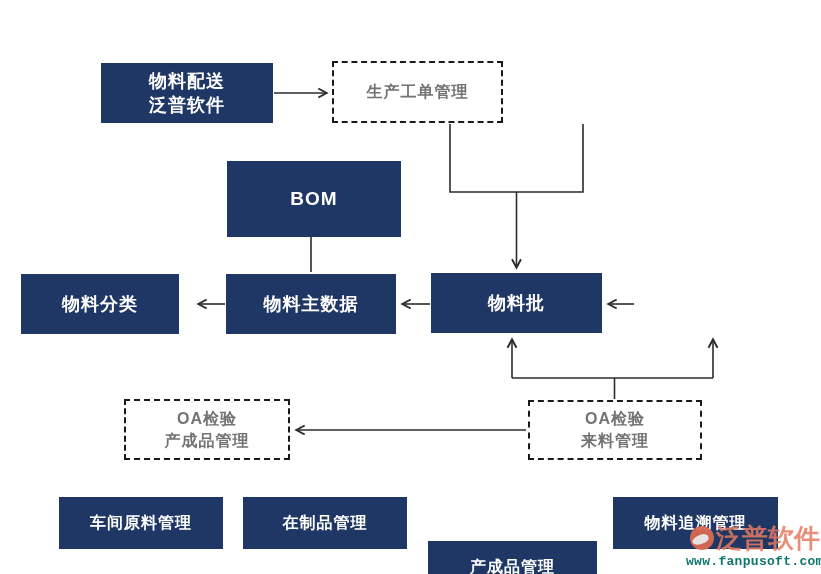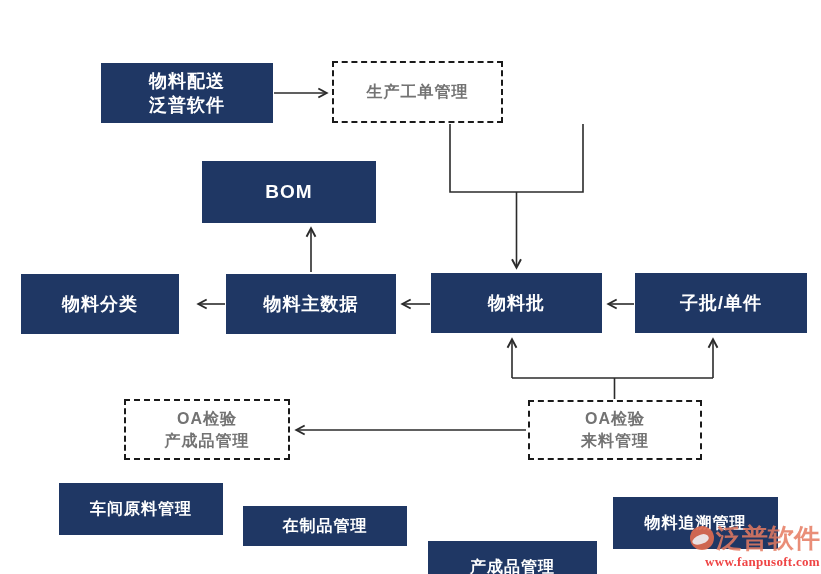--- a/index.html
+++ b/index.html
@@ -86,24 +86,24 @@
     opacity: 0.9;
   }
   .wm-brand {
     font-size: 26px;
     font-weight: bold;
     color: rgba(229, 122, 96, 0.85);
     line-height: 1;
     white-space: nowrap;
   }
   .wm-url {
-    font-family: Liberation Serif, serif;
+    font-family: Liberation Mono, monospace;
     font-weight: bold;
     font-size: 13px;
-    color: #ef4444;
+    color: #0f766e;
     letter-spacing: 0.3px;
     line-height: 1.1;
     white-space: nowrap;
   }
 </style>
 </head>
 <body>
 
 <div class="stage">
 
@@ -132,55 +132,52 @@
   <div class="node solid" style="left:101px;top:63px;width:172px;height:60px;">
     <span>物料配送</span>
     <span>泛普软件</span>
   </div>
 
   <div class="node dashed" style="left:332px;top:61px;width:171px;height:62px;">
     <span>生产工单管理</span>
   </div>
 
 
-  <div class="node solid bom" style="left:202px;top:161px;width:174px;height:62px;">
+  <div class="node solid bom" style="left:227px;top:161px;width:174px;height:76px;">
     <span>BOM</span>
   </div>
 
   <div class="node solid" style="left:21px;top:274px;width:158px;height:60px;">
     <span>物料分类</span>
   </div>
 
   <div class="node solid" style="left:431px;top:273px;width:171px;height:60px;">
     <span>物料批</span>
   </div>
 
   <div class="node solid" style="left:226px;top:274px;width:170px;height:60px;">
     <span>物料主数据</span>
   </div>
 
-  <div class="node solid" style="left:635px;top:273px;width:172px;height:60px;">
-    <span>子批/单件</span>
-  </div>
 
   <div class="node dashed" style="left:124px;top:399px;width:166px;height:61px;">
     <span>OA检验</span>
     <span>产成品管理</span>
   </div>
 
   <div class="node dashed" style="left:528px;top:400px;width:174px;height:60px;">
     <span>OA检验</span>
     <span>来料管理</span>
   </div>
 
-  <div class="node solid small" style="left:59px;top:483px;width:164px;height:52px;">
+  <div class="node solid small" style="left:59px;top:497px;width:164px;height:52px;">
     <span>车间原料管理</span>
   </div>
 
-  <div class="node solid small" style="left:243px;top:497px;width:164px;height:40px;margin-top:9px;">
+  <div class="node solid small" style="left:243px;top:497px;width:164px;height:52px;">
     <span>在制品管理</span>
   </div>
 
   <div class="node solid small" style="left:428px;top:497px;width:169px;height:52px;margin-top:44px;">
     <span>产成品管理</span>
   </div>
 
   <div class="node solid small" style="left:613px;top:497px;width:165px;height:52px;">
     <span>物料追溯管理</span>
   </div>

